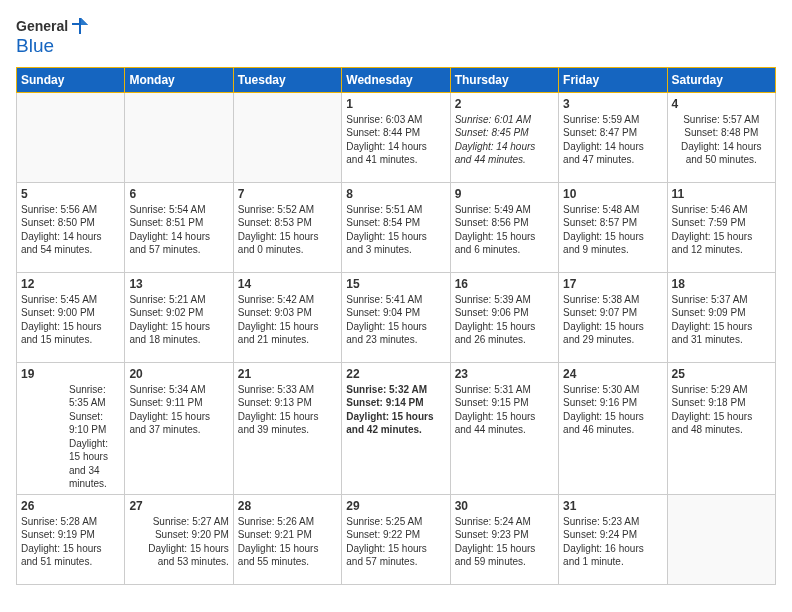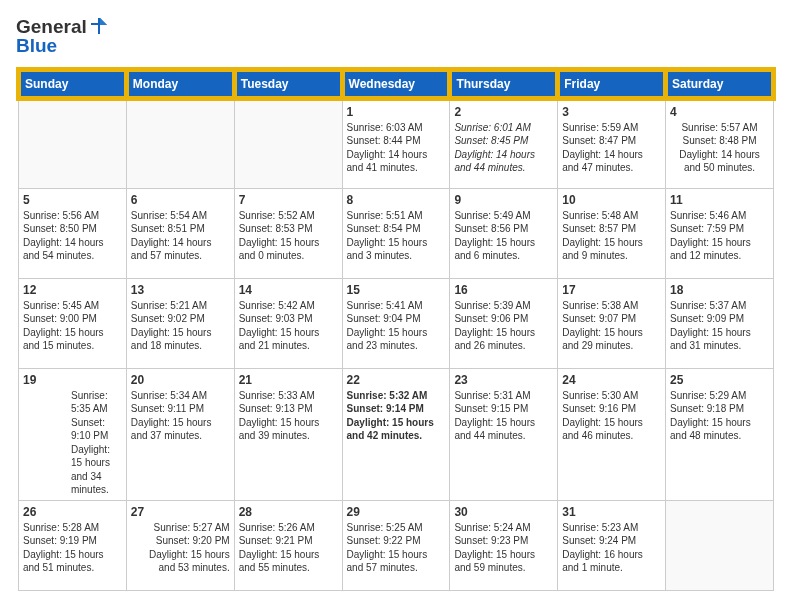--- a/index.html
+++ b/index.html
@@ -39,21 +39,21 @@
       width: 100%;
       border-collapse: collapse;
     }
     thead tr th {
       background-color: #1565c0;
       color: #fff;
       font-size: 12px;
       font-weight: bold;
       padding: 5px 4px;
       text-align: left;
-      border: 5px solid #eab308;
+      border: 1px solid #eab308;
     }
     tbody tr td {
       vertical-align: top;
       border: 1px solid #ccc;
       padding: 4px 4px 3px 4px;
       width: 14.28%;
       min-height: 80px;
       height: 90px;
       font-size: 10.5px;
       color: #333;
@@ -78,27 +78,27 @@
     }
   </style>
 </head>
 <body>
 
 <div class="container">
   <div class="header">
     <div class="logo">
     <div style="display:flex;flex-direction:column;align-items:flex-start;">
       <div style="display:flex;align-items:center;">
-        <span style="font-size:19px;font-weight:bold;color:#333;line-height:1.1;">General</span>
+        <span style="font-size:14px;font-weight:bold;color:#333;line-height:1.1;">General</span>
         <svg width="22" height="22" viewBox="0 0 22 22" style="margin-left:0px;margin-top:0px;">
           <path d="M13 2 L20 9 L13 9 L13 18 L11 18 L11 9 L4 9 L4 7 L11 7 L11 2 Z" fill="#1565c0"></path>
           <path d="M13 2 L20 9 L13 9 Z" fill="#2979cc"></path>
         </svg>
       </div>
-      <span style="font-size:19px;font-weight:bold;color:#1565c0;line-height:1.1;margin-top:-2px;">Blue</span>
+      <span style="font-size:19px;font-weight:normal;color:#1565c0;line-height:1.1;margin-top:-2px;">Blue</span>
     </div>
   </div>
     <div class="title-block">
       <div class="month-title"></div>
       <div class="location-title"></div>
     </div>
   </div>
 
   <table>
     <thead>

